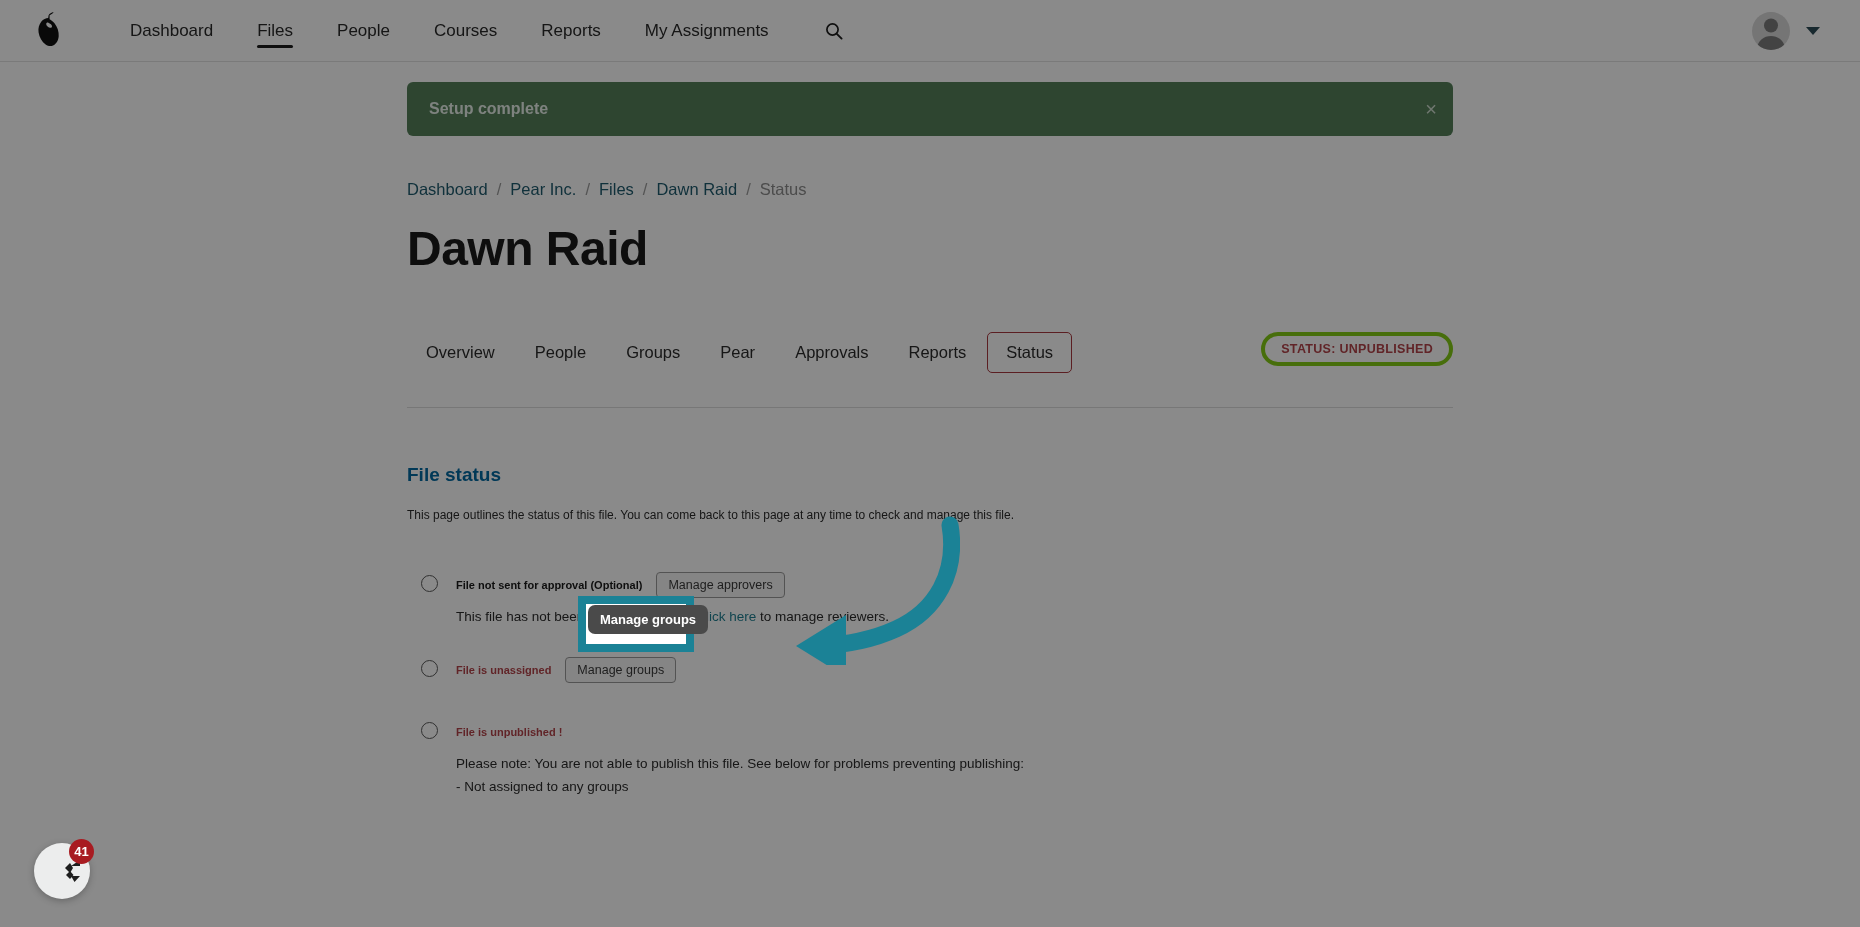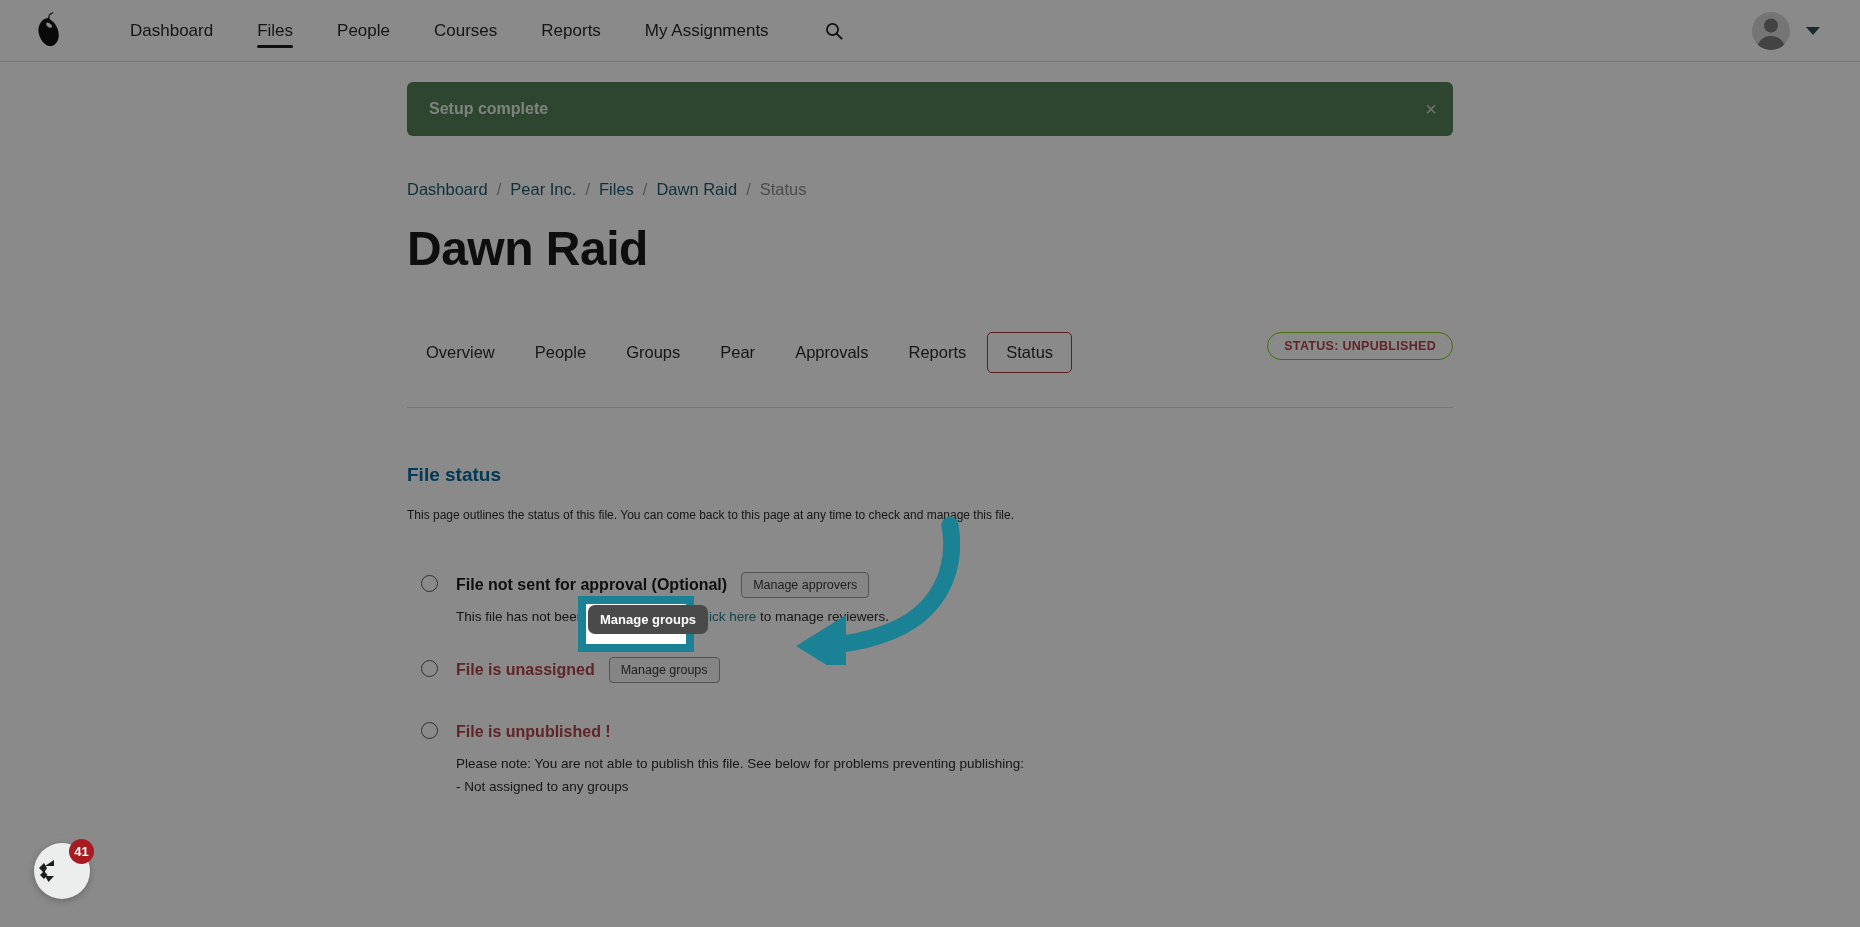--- a/index.html
+++ b/index.html
@@ -157,21 +157,21 @@
     white-space: nowrap;
     background: transparent;
     font-family: "Liberation Sans", sans-serif;
   }
   .tab.active {
     border: 1px solid #a8393f;
     color: #2c2c2c;
   }
   .status-pill {
     margin-left: auto;
-    border: 1px solid #84cc16;
+    border: 4px solid #84cc16;
     color: #b3444a;
     border-radius: 20px;
     padding: 6px 16px;
     font-size: 12.5px;
     font-weight: bold;
     letter-spacing: 0.3px;
     white-space: nowrap;
   }
   .divider {
     height: 1px;
@@ -209,21 +209,21 @@
     cursor: pointer;
   }
   .status-body { flex: 1 1 auto; }
   .status-head {
     display: flex; align-items: center;
     gap: 14px;
     margin-bottom: 8px;
     min-height: 26px;
   }
   .status-label {
-    font-size: 16px;
+    font-size: 11px;
     font-weight: bold;
     color: #1a1a1a;
     white-space: nowrap;
   }
   .status-label.danger { color: #b3444a; }
   .btn-outline {
     border: 1px solid #9a9a9a;
     border-radius: 4px;
     background: #f5f5f5;
     color: #3a3a3a;
@@ -241,21 +241,21 @@
   .inline-link { color: #1f7f91; text-decoration: none; cursor: pointer; }
 
   
   .chat-widget {
     position: absolute;
     left: 34px; bottom: 28px;
     width: 56px; height: 56px;
     border-radius: 50%;
     background: #eceded;
     box-shadow: 0 2px 7px rgba(0,0,0,0.25);
-    display: flex; align-items: center; justify-content: flex-start;
+    display: flex; align-items: center; justify-content: flex-end;
     cursor: pointer;
     z-index: 60;
   }
   .chat-badge {
     position: absolute;
     top: -4px; right: -4px;
     min-width: 25px; height: 25px;
     padding: 0 5px;
     border-radius: 13px;
     background: #a81b21;

